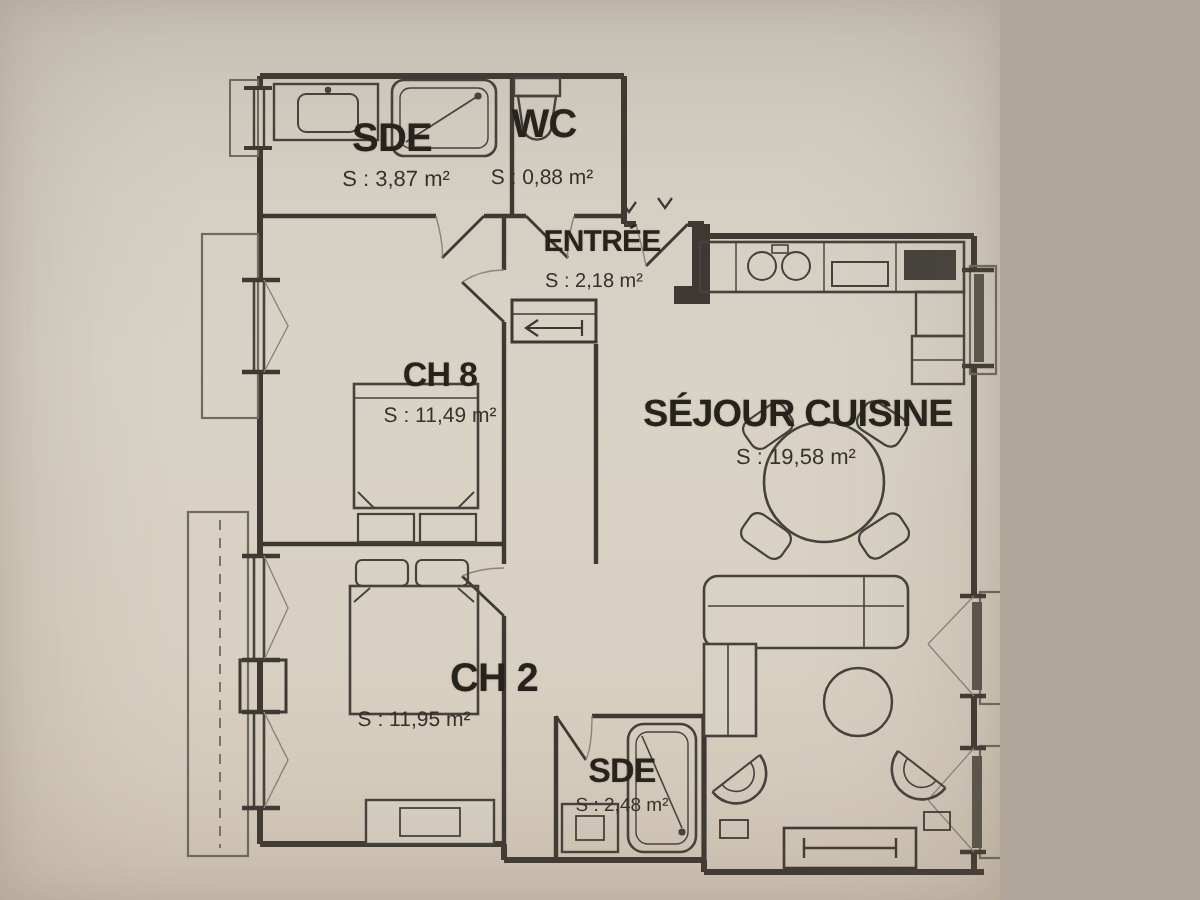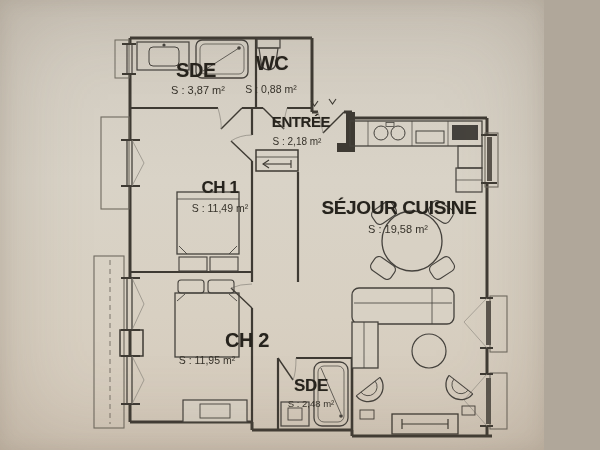--- a/index.html
+++ b/index.html
@@ -1,17 +1,17 @@
 <!DOCTYPE html>
 <html><head>
 <meta charset="utf-8">
 <style>
   html,body{margin:0;padding:0;background:#b0a79a;}
   .canvas{
-    position:relative;width:544px;height:450px;overflow:hidden;
+    position:relative;width:500px;height:450px;overflow:hidden;
     background:linear-gradient(180deg,#d0cabf 0%,#d9d3c7 40%,#d8d0c2 70%,#d4c9ba 100%);
     font-family:"Liberation Sans", sans-serif;
   }
   .vignette{position:absolute;inset:0;pointer-events:none;
     box-shadow:inset 0 0 90px rgba(110,95,75,.28), inset 0 0 18px rgba(120,105,85,.15);}
   svg{position:absolute;left:0;top:0;}
   .room-label{
     position:absolute;transform:translate(-50%,-50%);
     color:#26231d;font-weight:bold;letter-spacing:-.4px;white-space:nowrap;
     text-shadow:0 0 1px rgba(60,50,40,.25);
@@ -214,21 +214,21 @@
 
   <div class="room-label" style="left:196px;top:70px;font-size:20px;">SDE</div>
   <div class="area-label" style="left:198px;top:90px;font-size:11px;">S : 3,87 m²</div>
 
   <div class="room-label" style="left:272px;top:63px;font-size:20px;">WC</div>
   <div class="area-label" style="left:271px;top:89px;font-size:10.5px;">S : 0,88 m²</div>
 
   <div class="room-label" style="left:301px;top:121px;font-size:15px;">ENTRÉE</div>
   <div class="area-label" style="left:297px;top:141px;font-size:10px;">S : 2,18 m²</div>
 
-  <div class="room-label" style="left:220px;top:188px;font-size:17px;">CH 1</div>
+  <div class="room-label" style="left:220px;top:188px;font-size:17px;">CH 8</div>
   <div class="area-label" style="left:220px;top:208px;font-size:10.5px;">S : 11,49 m²</div>
 
   <div class="room-label" style="left:399px;top:208px;font-size:19px;">SÉJOUR CUISINE</div>
   <div class="area-label" style="left:398px;top:229px;font-size:11px;">S : 19,58 m²</div>
 
   <div class="room-label" style="left:210px;top:340px;font-size:20px;margin-left:37px;">CH 2</div>
   <div class="area-label" style="left:207px;top:360px;font-size:10.5px;text-align:right;">S : 11,95 m²</div>
 
   <div class="room-label" style="left:311px;top:386px;font-size:17px;">SDE</div>
   <div class="area-label" style="left:311px;top:403px;font-size:9.5px;">S : 2,48 m²</div>

